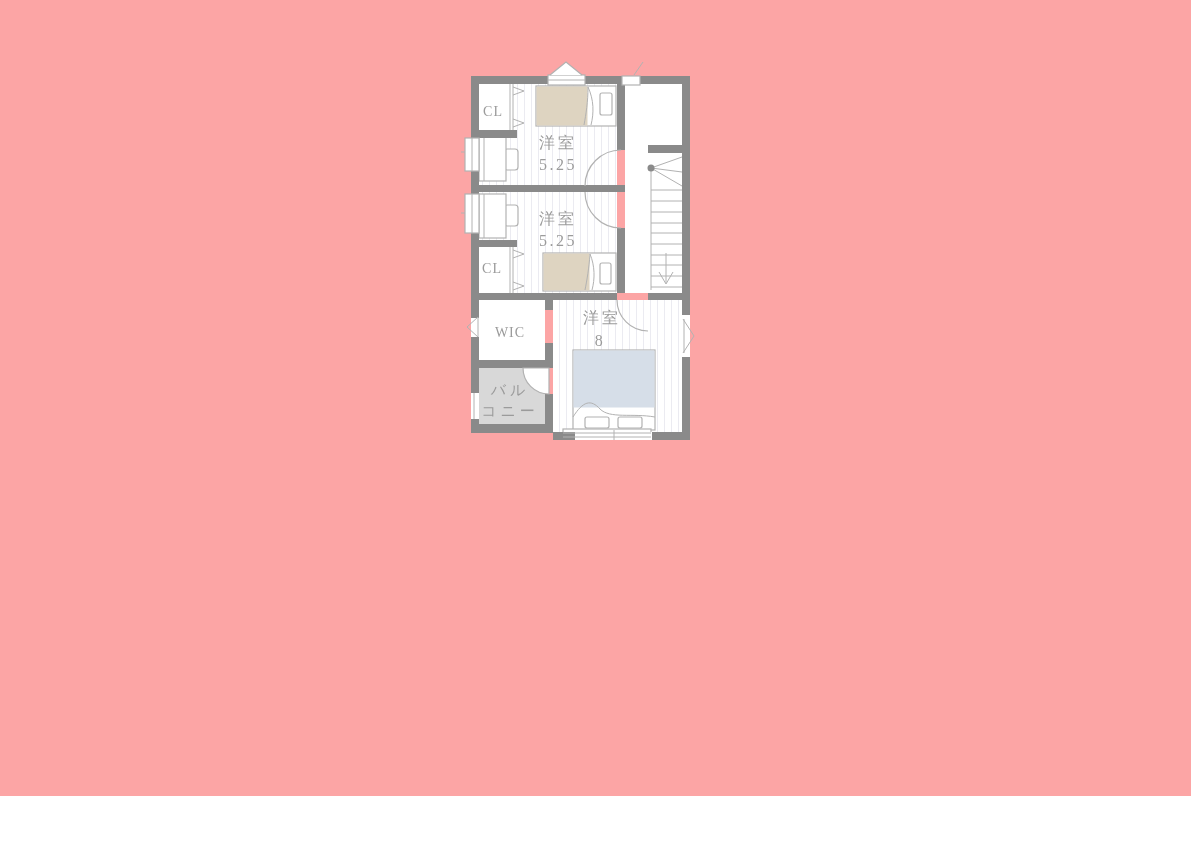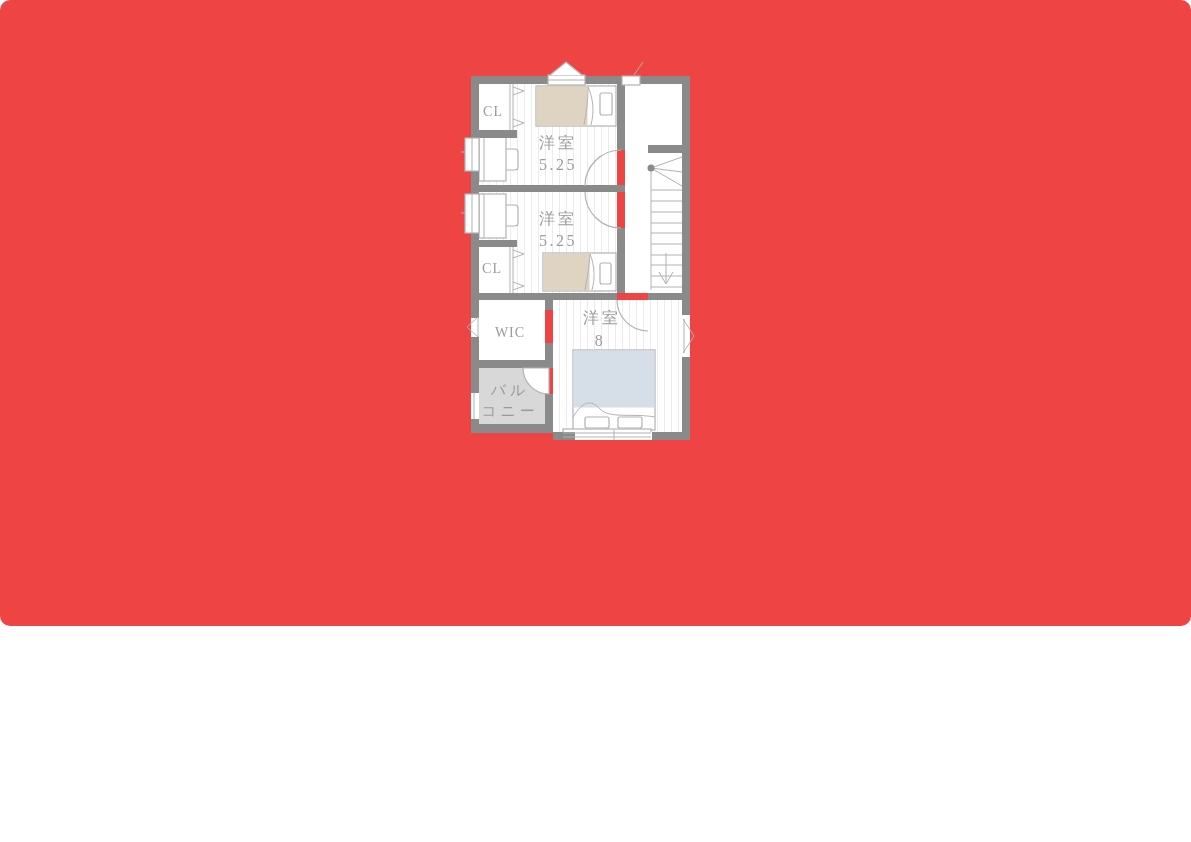--- a/index.html
+++ b/index.html
@@ -1,16 +1,16 @@
 <!DOCTYPE html>
 <html style="--wall: #8a8a8a; --floor-line: #ebebf1; --bed-single: #ded4c1; --bed-double: #d6dee8; --balcony: #d8d8d8; --outline: #b2b2b2; --text: #9b9b9b;"><head>
 <meta charset="utf-8">
 <style>
   html,body{margin:0;padding:0;background:#ffffff;}
-  #canvas{position:relative;width:1191px;height:626px;background:#ef4444;overflow:hidden;border-radius:10px;}
+  #canvas{position:relative;width:1191px;height:796px;background:#fca5a5;overflow:hidden;}
   svg{position:absolute;left:0;top:0;}
   .wall{fill:var(--wall,#8a8a8a);}
   .floor{fill:url(#stripes);}
   .plain{fill:#ffffff;}
   .balc{fill:var(--balcony,#d8d8d8);}
   .ol{stroke:var(--outline,#b2b2b2);fill:none;stroke-width:1.2;}
   .olf{stroke:var(--outline,#b2b2b2);fill:#ffffff;stroke-width:1.2;}
   .thin{stroke:var(--outline,#b2b2b2);fill:none;stroke-width:1;}
   .bed1{fill:var(--bed-single,#ded4c1);}
   .bed2{fill:var(--bed-double,#d6dee8);}

